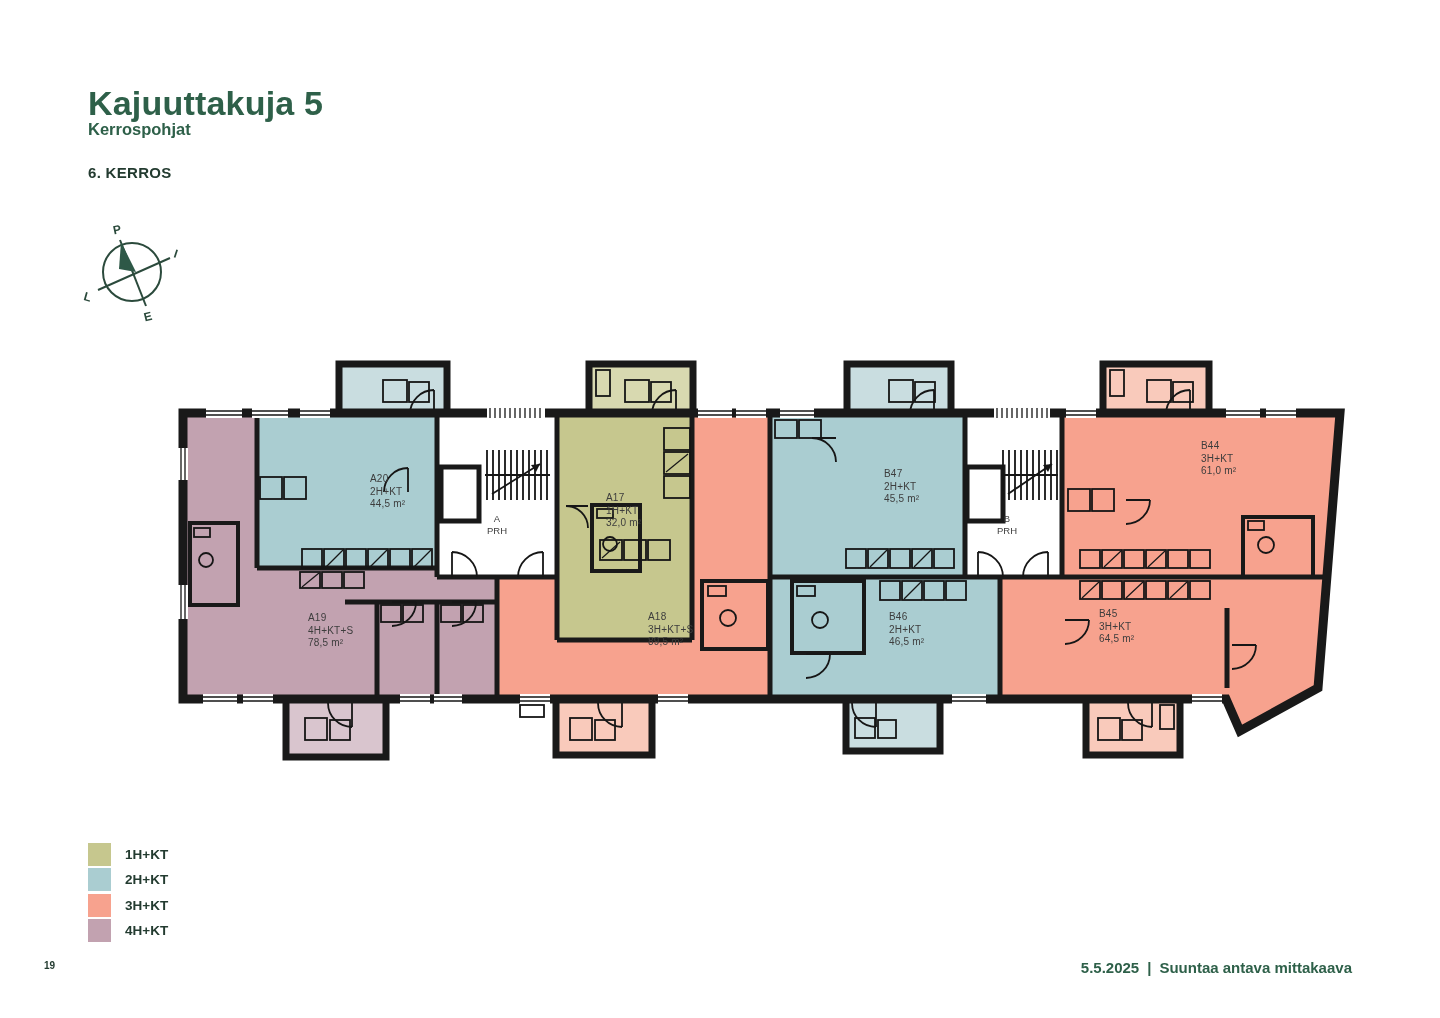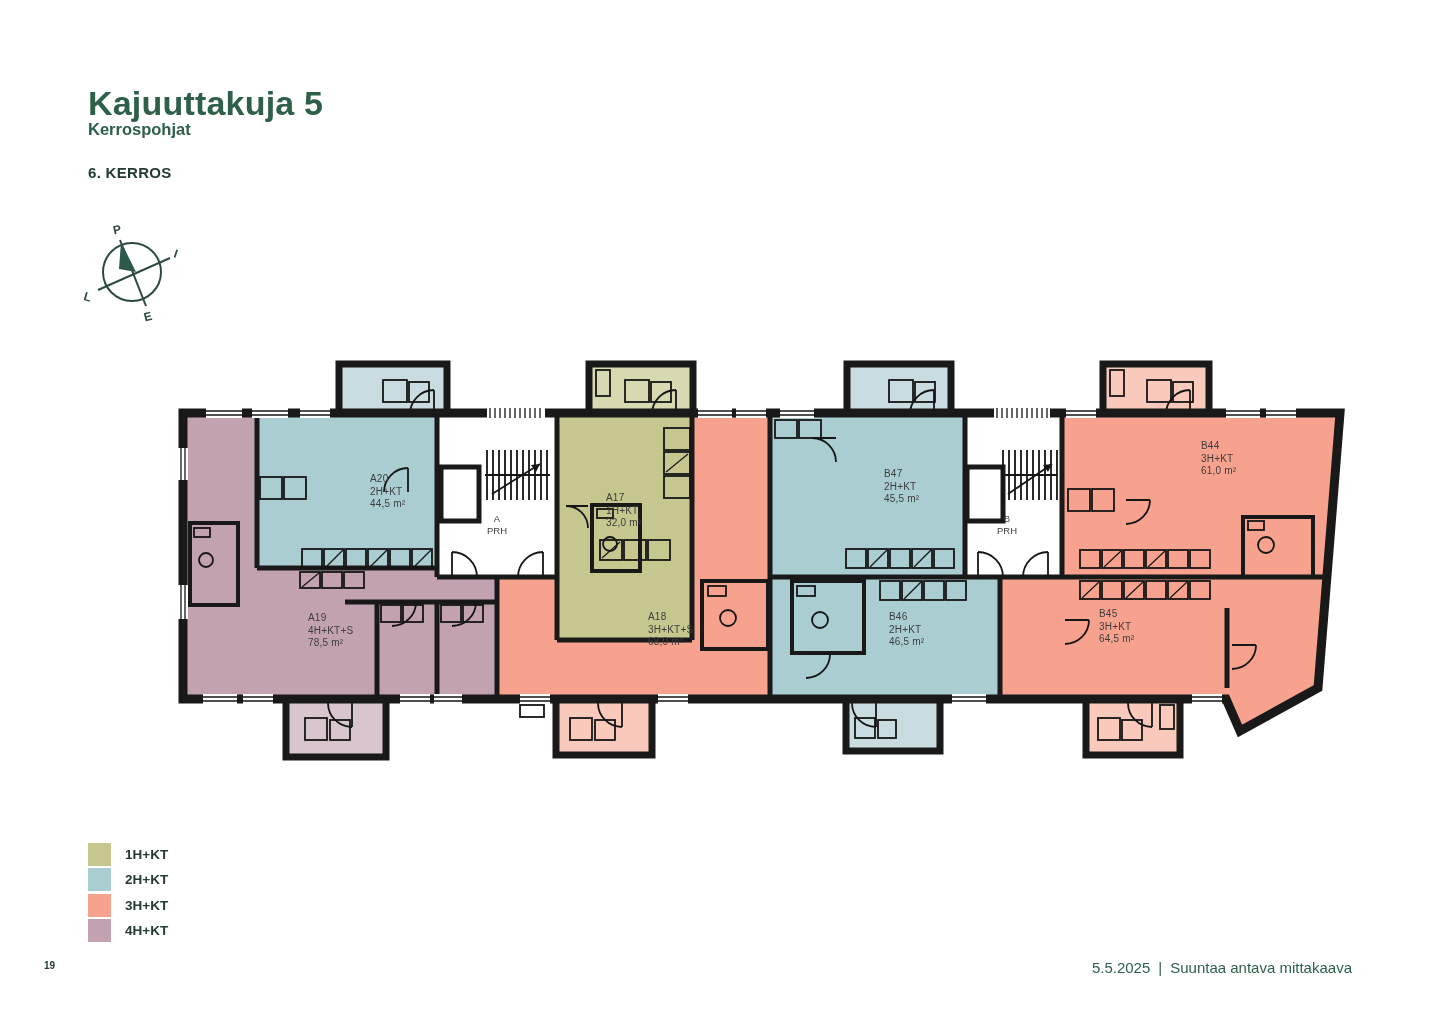--- a/index.html
+++ b/index.html
@@ -19,21 +19,21 @@
   .floor-label{left:88px;top:164px;font-size:15px;font-weight:700;color:var(--c-dark);letter-spacing:.3px}
   .apt-label{font-size:10px;line-height:12.5px;color:var(--c-label);letter-spacing:.2px}
   .apt-label span{display:block}
   .stair-label{font-size:9.5px;line-height:11.5px;color:var(--c-label);text-align:center}
   .stair-label span{display:block}
   .legend{left:88px;top:842px;display:flex;flex-direction:column;gap:1px}
   .legend-row{display:flex;align-items:center;height:24px;margin-bottom:0.5px}
   .legend-swatch{width:23px;height:23px;margin-right:14px}
   .legend-text{font-size:13.5px;font-weight:600;color:var(--c-dark)}
   .page-number{left:44px;top:960px;font-size:10px;font-weight:700;color:var(--c-dark)}
-  .footer-right{top:959px;right:88px;font-size:15px;font-weight:400;color:var(--c-green)}
+  .footer-right{top:959px;right:88px;font-size:15px;font-weight:700;color:var(--c-green)}
   .footer-right .sep{margin:0 8px}
   
   .f1{fill:var(--c-1h)} .f2{fill:var(--c-2h)} .f3{fill:var(--c-3h)} .f4{fill:var(--c-4h)}
   .f1l{fill:var(--c-1h-light)} .f2l{fill:var(--c-2h-light)} .f3l{fill:var(--c-3h-light)} .f4l{fill:var(--c-4h-light)}
   .fw{fill:#ffffff}
   .ow{fill:none;stroke:var(--c-wall);stroke-width:9;stroke-linejoin:miter}
   .iw{fill:none;stroke:var(--c-wall);stroke-width:5}
   .bal{stroke:var(--c-wall);stroke-width:7}
   .bx{fill:none;stroke:var(--c-wall);stroke-width:4}
   .fx{fill:none;stroke:#161616;stroke-width:1.8}
@@ -308,21 +308,21 @@
     <span>61,0 m²</span>
 </div>
 <div class="abs apt-label" style="left:308px;top:612px">
   <span>A19</span>
     <span>4H+KT+S</span>
     <span>78,5 m²</span>
 </div>
 <div class="abs apt-label" style="left:648px;top:611px">
   <span>A18</span>
     <span>3H+KT+S</span>
-    <span>68,0 m²</span>
+    <span>89,5 m²</span>
 </div>
 <div class="abs apt-label" style="left:889px;top:611px">
   <span>B46</span>
     <span>2H+KT</span>
     <span>46,5 m²</span>
 </div>
 <div class="abs apt-label" style="left:1099px;top:608px">
   <span>B45</span>
     <span>3H+KT</span>
     <span>64,5 m²</span>

